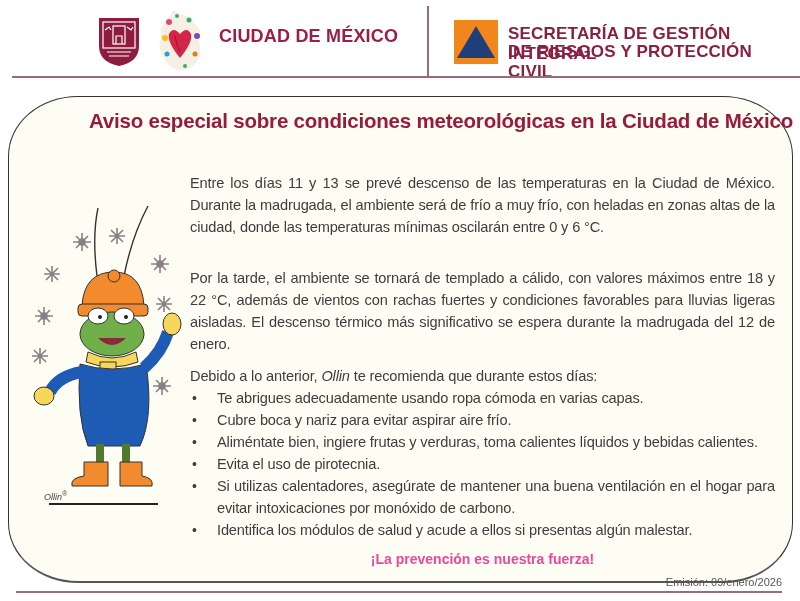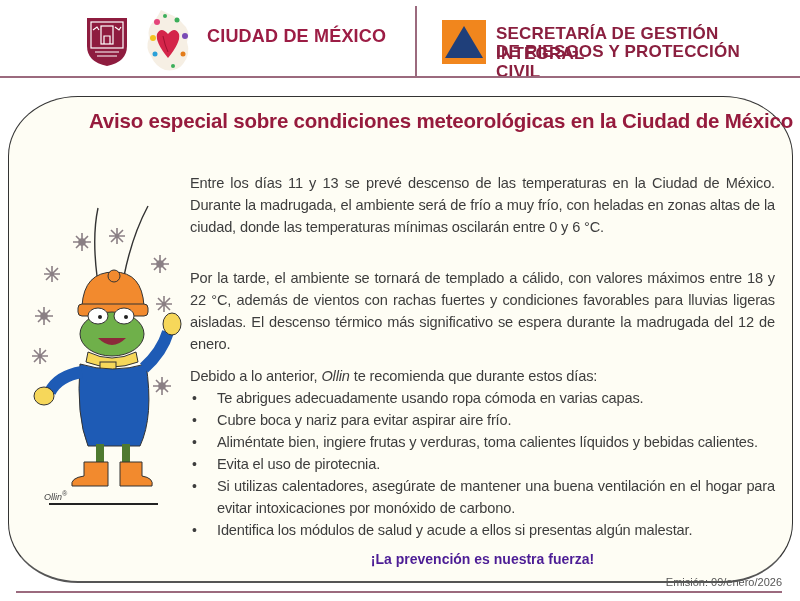--- a/index.html
+++ b/index.html
@@ -1,20 +1,20 @@
 <!DOCTYPE html>
 <html><head>
 <meta charset="utf-8">
 <style>
   * { box-sizing: border-box; margin: 0; padding: 0; }
   html, body { width: 800px; height: 601px; background: #ffffff; overflow: hidden; }
   body { position: relative; font-family: "Liberation Sans", "DejaVu Sans", sans-serif; color: #3a3a3a; }
 
   
-  .header { position: absolute; left: 0; top: 0; width: 776px; height: 78px; }
+  .header { position: absolute; left: 12px; top: 0; width: 776px; height: 78px; }
   .header-line { position: absolute; left: 0; top: 76px; width: 800px; height: 2px; background: #9b6a7e; }
   .header-divider { position: absolute; left: 415px; top: 6px; width: 2px; height: 70px; background: #9b6a7e; }
 
   .shield { position: absolute; left: 85px; top: 16px; width: 44px; height: 52px; }
   .heart-logo { position: absolute; left: 143px; top: 8px; width: 50px; height: 66px; }
 
   .cdmx-title { position: absolute; left: 207px; top: 26px; font-size: 18px; font-weight: bold; color: #9c1d45; letter-spacing: 0.2px; }
   .cdmx-sub { position: absolute; left: 208px; top: 49px; font-size: 10.5px; font-weight: bold; color: #b59a6e; letter-spacing: 0.3px; }
 
   .pc-logo { position: absolute; left: 442px; top: 20px; width: 44px; height: 44px; background: #f1861d; }
@@ -49,21 +49,21 @@
   .p1 { top: 172px; }
   .p2 { top: 267px; }
   .p3 { top: 365px; }
   .p3 .intro { text-align: left; }
   .p3 ul { list-style: none; }
   .p3 li { position: relative; padding-left: 27px; }
   .p3 li::before { content: "•"; position: absolute; left: 2px; top: 0; font-size: 14px; }
 
   .slogan {
     position: absolute; left: 190px; width: 585px; top: 551px;
-    text-align: center; font-weight: bold; font-size: 14px; color: #4c1d95;
+    text-align: center; font-weight: bold; font-size: 14px; color: #ec4899;
   }
 
   .emission {
     position: absolute; right: 18px; top: 576px; font-size: 11px; color: #555;
   }
   .footer-line { position: absolute; left: 16px; top: 591px; width: 766px; height: 1.5px; background: #9b6a7e; }
 
   
   .mascot { position: absolute; left: 22px; top: 196px; width: 170px; height: 300px; }
   .mascot-label { position: absolute; left: 44px; top: 490px; font-size: 9px; font-style: italic; color: #444; }

